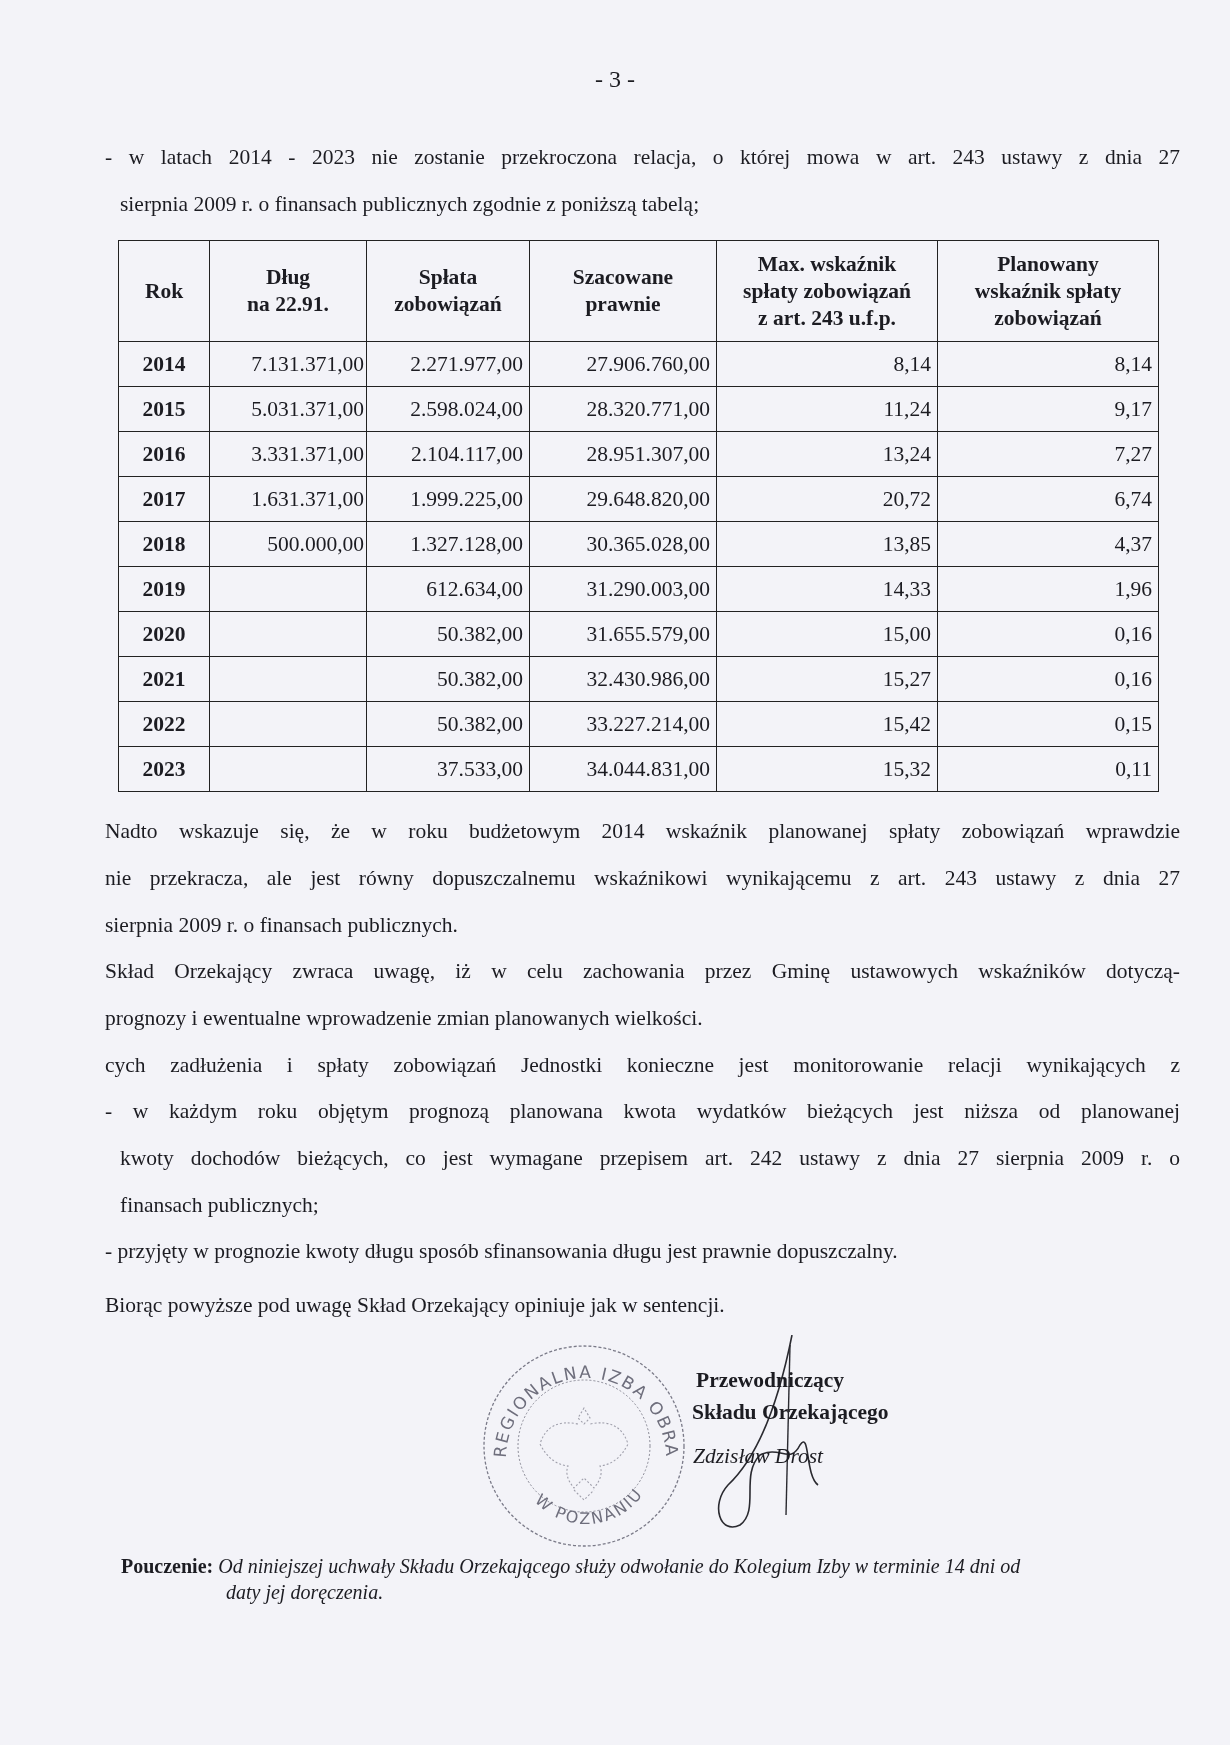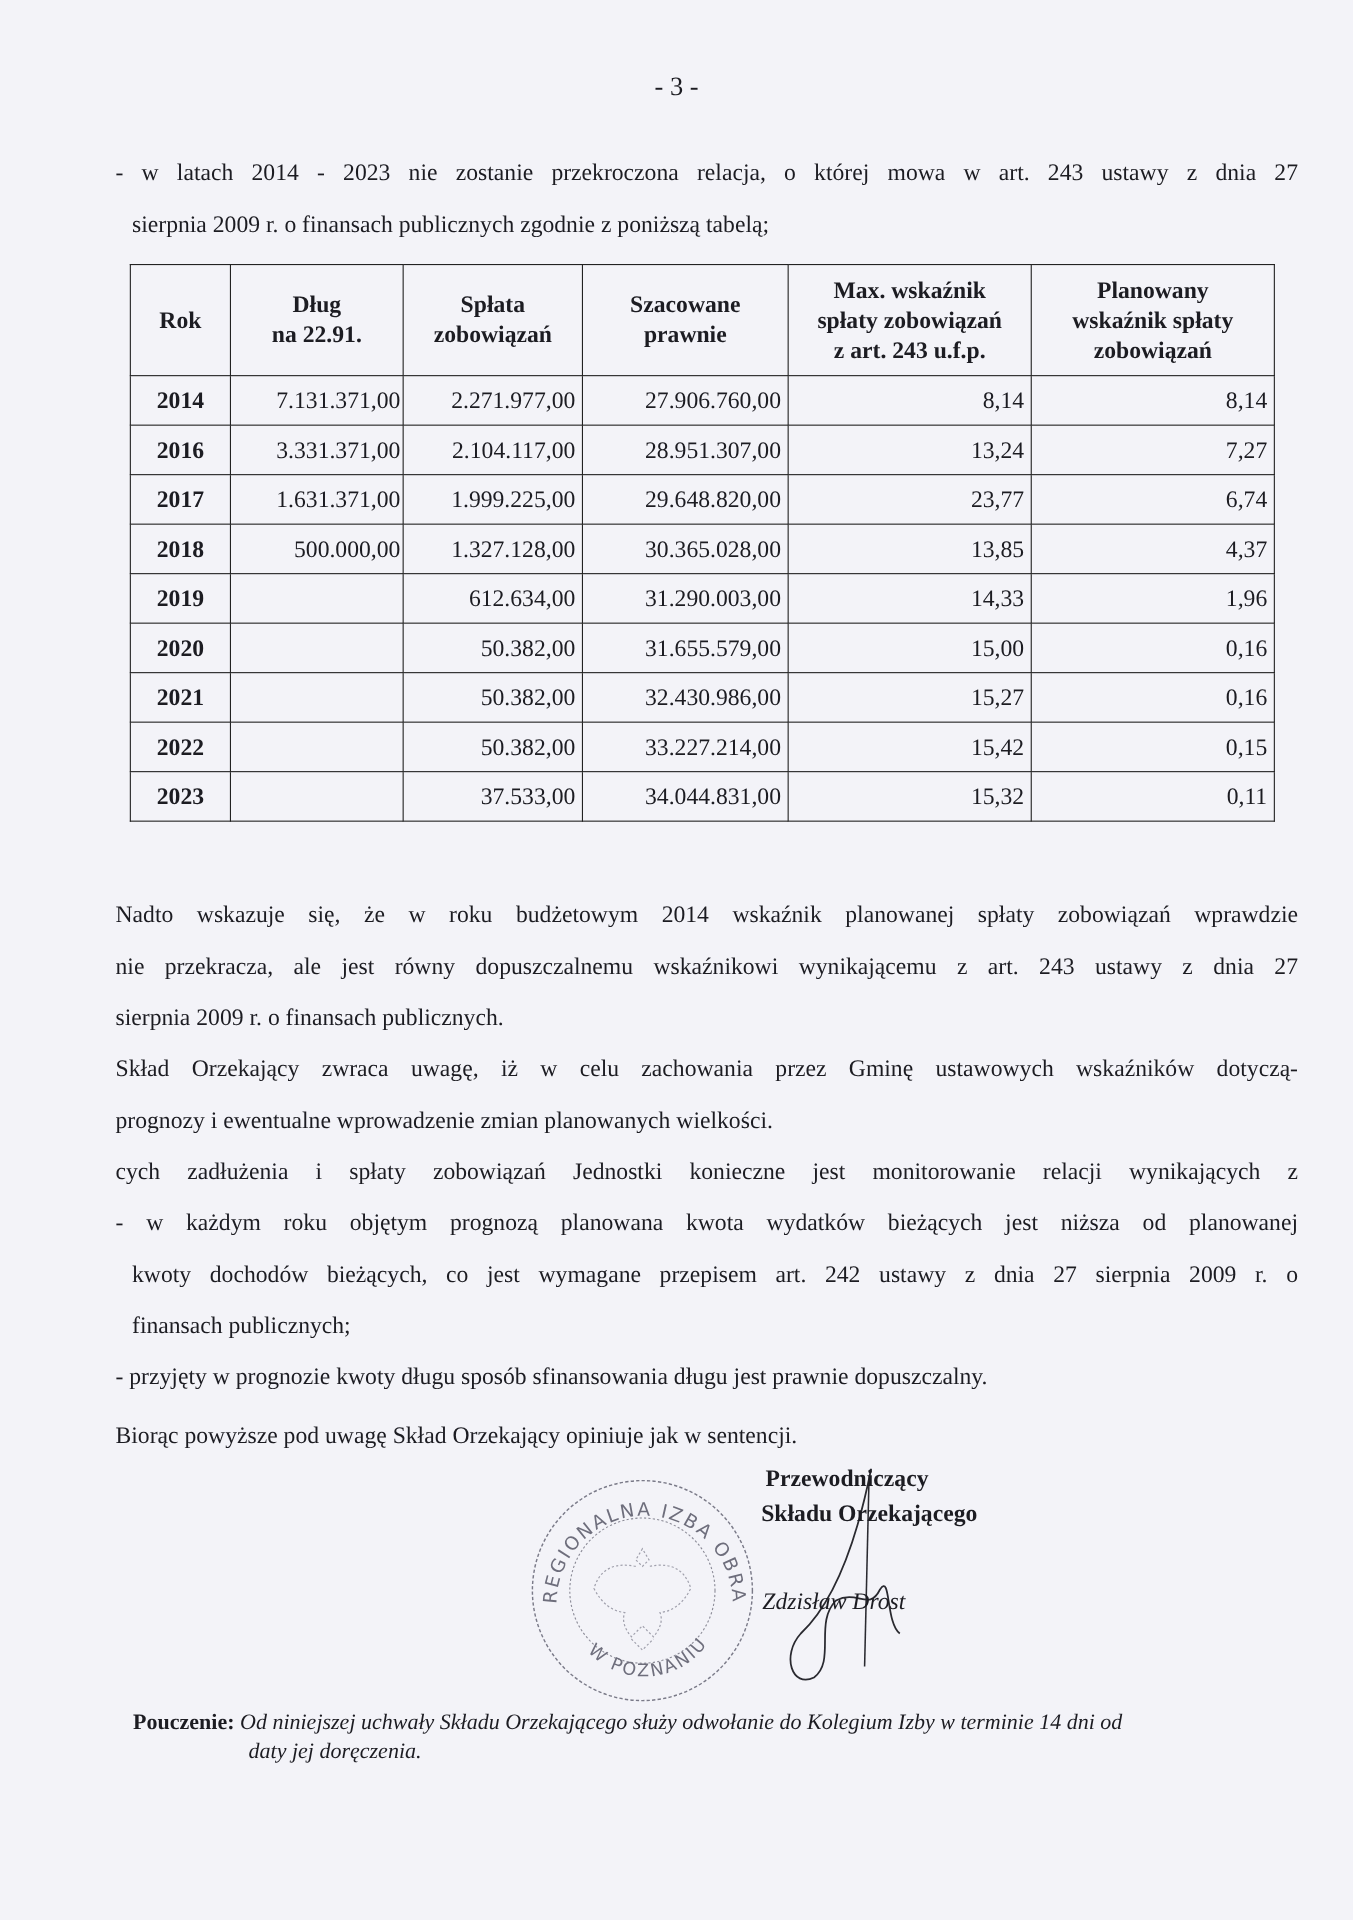--- a/index.html
+++ b/index.html
@@ -14,21 +14,21 @@
   .para .ln { display:block; white-space:nowrap; }
   .just { text-align:justify; text-align-last:justify; white-space:normal !important; }
   table.t { position:absolute; left:118px; top:240px; border-collapse:collapse; font-size:21.5px; }
   table.t th, table.t td { border:1.5px solid #222; padding:0 6px; }
   table.t th { font-weight:bold; text-align:center; line-height:27px; height:100px; vertical-align:middle; }
   table.t td { height:44px; text-align:right; white-space:nowrap; }
   table.t td.yr { font-weight:bold; text-align:center; }
   table.t td.debt { padding-right:2px; overflow:hidden; }
   .c0{width:78px}.c1{width:144px}.c2{width:150px}.c3{width:174px}.c4{width:208px}.c5{width:208px}
   .stamp { left:478px; top:1340px; width:212px; height:212px; }
-  .sig-title { left:692px; top:1328px; font-size:21.5px; font-weight:bold; line-height:32px; }
+  .sig-title { left:692px; top:1364px; font-size:21.5px; font-weight:bold; line-height:32px; }
   .sig-name { left:693px; top:1444px; font-size:21.5px; font-style:italic; }
   .sig-scrawl { left:700px; top:1335px; width:130px; height:200px; }
   .pouczenie { left:105px; top:1553px; width:1075px; font-size:20px; line-height:26px; }
   .pouczenie b { font-weight:bold;margin-left:16px; }
   .pouczenie i { font-style:italic; }
 </style>
 </head>
 <body>
 
 <div class="abs page-num">- 3 -</div>
@@ -52,33 +52,41 @@
   <tbody id="tbody">
       <tr>
         <td class="c0 yr">2014</td>
         <td class="c1 debt">7.131.371,00</td>
         <td class="c2">2.271.977,00</td>
         <td class="c3">27.906.760,00</td>
         <td class="c4">8,14</td>
         <td class="c5">8,14</td>
       </tr>
       <tr>
+        <td class="c0 yr">2015</td>
+        <td class="c1 debt">5.031.371,00</td>
+        <td class="c2">2.598.024,00</td>
+        <td class="c3">28.320.771,00</td>
+        <td class="c4">11,24</td>
+        <td class="c5">9,17</td>
+      </tr>
+      <tr>
         <td class="c0 yr">2016</td>
         <td class="c1 debt">3.331.371,00</td>
         <td class="c2">2.104.117,00</td>
         <td class="c3">28.951.307,00</td>
         <td class="c4">13,24</td>
         <td class="c5">7,27</td>
       </tr>
       <tr>
         <td class="c0 yr">2017</td>
         <td class="c1 debt">1.631.371,00</td>
         <td class="c2">1.999.225,00</td>
         <td class="c3">29.648.820,00</td>
-        <td class="c4">23,77</td>
+        <td class="c4">20,72</td>
         <td class="c5">6,74</td>
       </tr>
       <tr>
         <td class="c0 yr">2018</td>
         <td class="c1 debt">500.000,00</td>
         <td class="c2">1.327.128,00</td>
         <td class="c3">30.365.028,00</td>
         <td class="c4">13,85</td>
         <td class="c5">4,37</td>
       </tr>

